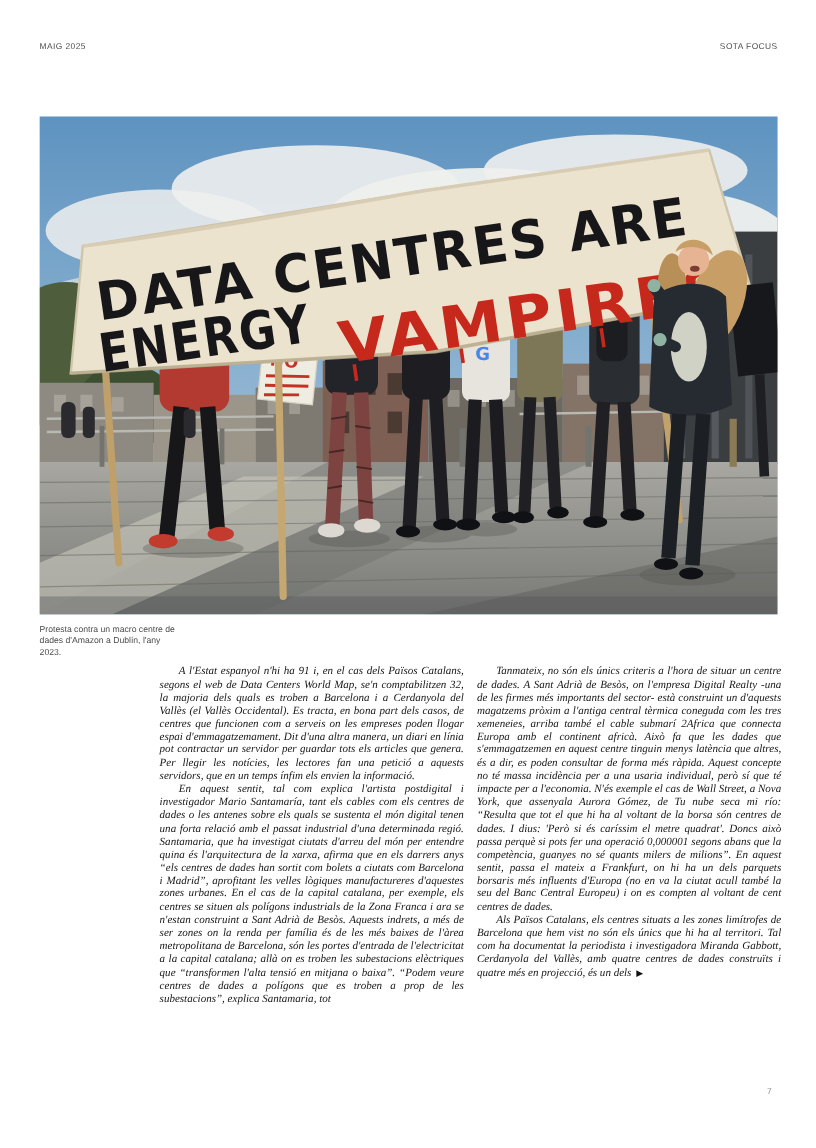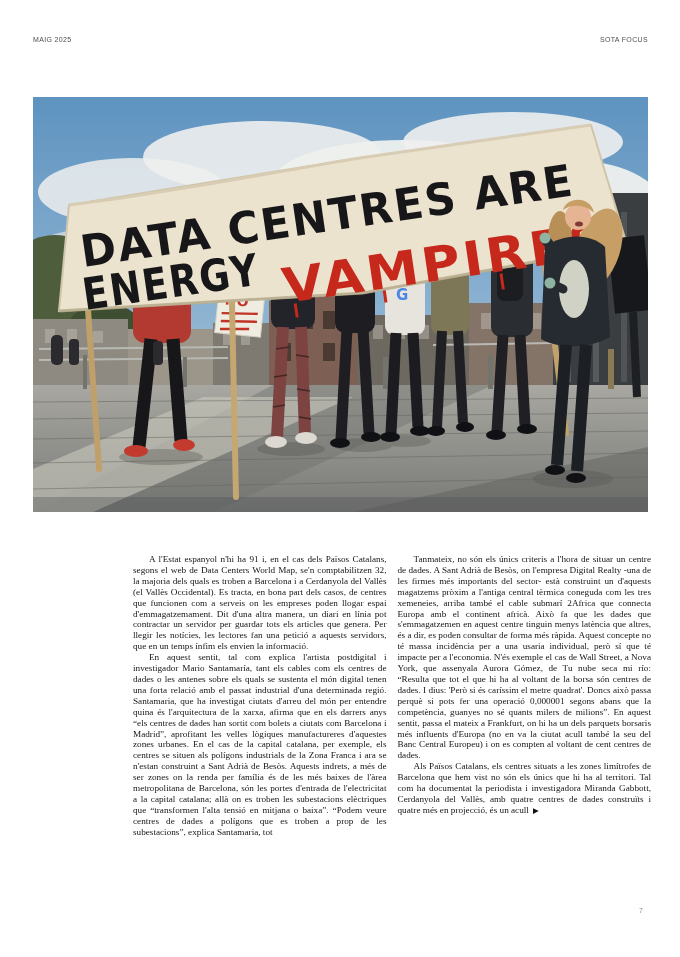--- a/index.html
+++ b/index.html
@@ -11,21 +11,21 @@
   .hdr-right{right:32px;}
   
   .photo{position:absolute;left:33px;top:97px;width:615px;height:415px;overflow:hidden;background:#8fb4d2;}
   .photo svg{display:block;}
   
   .caption{position:absolute;left:33px;top:520px;width:118px;font-size:7.2px;line-height:9.4px;color:#4c4c4c;}
   
   .article{position:absolute;left:133px;top:554px;width:518px;display:flex;gap:11px;
            font-family:"Liberation Serif","DejaVu Serif",serif;font-size:9.2px;line-height:10.9px;
            color:#161616;text-align:justify;hyphens:auto;-webkit-hyphens:auto;}
-  .col{flex:1;min-width:0;}
+  .col{flex:1;min-width:0;font-style:italic;}
   .col p{margin:0;}
   .col p.indent{text-indent:16px;}
   .cont-arrow{font-family:"DejaVu Sans",sans-serif;font-size:7.5px;color:#111;margin-left:4px;}
   
   .page-number{position:absolute;right:37px;top:907px;font-size:7px;color:#8e8e8e;}
 </style>
 </head>
 <body>
 
 <div class="page">
@@ -254,27 +254,28 @@
         <circle cx="512" cy="141" r="5.5" fill="#8fb3a3"></circle>
         <circle cx="517" cy="186" r="5.5" fill="#8fb3a3"></circle>
         <line x1="533" y1="248" x2="524" y2="368" stroke="#1c1f24" stroke-width="12"></line>
         <line x1="553" y1="248" x2="544" y2="374" stroke="#1c1f24" stroke-width="12"></line>
         <ellipse cx="522" cy="373" rx="10" ry="5" fill="#101114"></ellipse>
         <ellipse cx="543" cy="381" rx="10" ry="5" fill="#101114"></ellipse>
       </g>
     </svg>
   </div>
 
+  <div class="caption">Protesta contra un macro centre de dades d'Amazon a Dublín, l'any 2023.</div>
 
   <div class="article" lang="ca">
     <div class="col">
       <p class="indent">A l'Estat espanyol n'hi ha 91 i, en el cas dels Països Catalans, segons el web de Data Centers World Map, se'n comptabilitzen 32, la majoria dels quals es troben a Barcelona i a Cerdanyola del Vallès (el Vallès Occidental). Es tracta, en bona part dels casos, de centres que funcionen com a serveis on les empreses poden llogar espai d'emmagatzemament. Dit d'una altra manera, un diari en línia pot contractar un servidor per guardar tots els articles que genera. Per llegir les notícies, les lectores fan una petició a aquests servidors, que en un temps ínfim els envien la informació.</p>
       <p class="indent">En aquest sentit, tal com explica l'artista postdigital i investigador Mario Santamaría, tant els cables com els centres de dades o les antenes sobre els quals se sustenta el món digital tenen una forta relació amb el passat industrial d'una determinada regió. Santamaria, que ha investigat ciutats d'arreu del món per entendre quina és l'arquitectura de la xarxa, afirma que en els darrers anys “els centres de dades han sortit com bolets a ciutats com Barcelona i Madrid”, aprofitant les velles lògiques manufactureres d'aquestes zones urbanes. En el cas de la capital catalana, per exemple, els centres se situen als polígons industrials de la Zona Franca i ara se n'estan construint a Sant Adrià de Besòs. Aquests indrets, a més de ser zones on la renda per família és de les més baixes de l'àrea metropolitana de Barcelona, són les portes d'entrada de l'electricitat a la capital catalana; allà on es troben les subestacions elèctriques que “transformen l'alta tensió en mitjana o baixa”. “Podem veure centres de dades a polígons que es troben a prop de les subestacions”, explica Santamaria, tot</p>
     </div>
     <div class="col">
       <p class="indent">Tanmateix, no són els únics criteris a l'hora de situar un centre de dades. A Sant Adrià de Besòs, on l'empresa Digital Realty -una de les firmes més importants del sector- està construint un d'aquests magatzems pròxim a l'antiga central tèrmica coneguda com les tres xemeneies, arriba també el cable submarí 2Africa que connecta Europa amb el continent africà. Això fa que les dades que s'emmagatzemen en aquest centre tinguin menys latència que altres, és a dir, es poden consultar de forma més ràpida. Aquest concepte no té massa incidència per a una usaria individual, però sí que té impacte per a l'economia. N'és exemple el cas de Wall Street, a Nova York, que assenyala Aurora Gómez, de Tu nube seca mi río: “Resulta que tot el que hi ha al voltant de la borsa són centres de dades. I dius: 'Però si és caríssim el metre quadrat'. Doncs això passa perquè si pots fer una operació 0,000001 segons abans que la competència, guanyes no sé quants milers de milions”. En aquest sentit, passa el mateix a Frankfurt, on hi ha un dels parquets borsaris més influents d'Europa (no en va la ciutat acull també la seu del Banc Central Europeu) i on es compten al voltant de cent centres de dades.</p>
-      <p class="indent"><span>Als Països Catalans, els centres situats a les zones limítrofes de Barcelona que hem vist no són els únics que hi ha al territori. Tal com ha documentat la periodista i investigadora Miranda Gabbott, Cerdanyola del Vallès, amb quatre centres de dades construïts i quatre més en projecció, és un acull</span><span class="cont-arrow">▶</span></p>
+      <p class="indent"><span>Als Països Catalans, els centres situats a les zones limítrofes de Barcelona que hem vist no són els únics que hi ha al territori. Tal com ha documentat la periodista i investigadora Miranda Gabbott, Cerdanyola del Vallès, amb quatre centres de dades construïts i quatre més en projecció, és un dels</span><span class="cont-arrow">▶</span></p>
     </div>
   </div>
 
   <div class="page-number">7</div>
 
 </div>
 
 </body></html>

